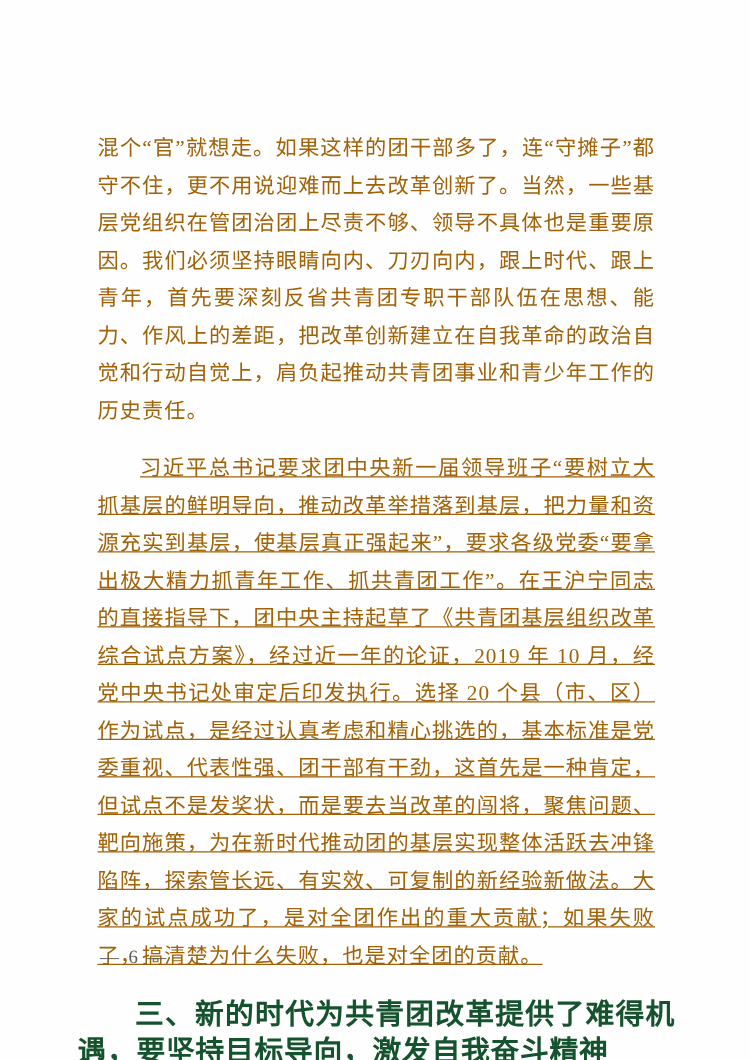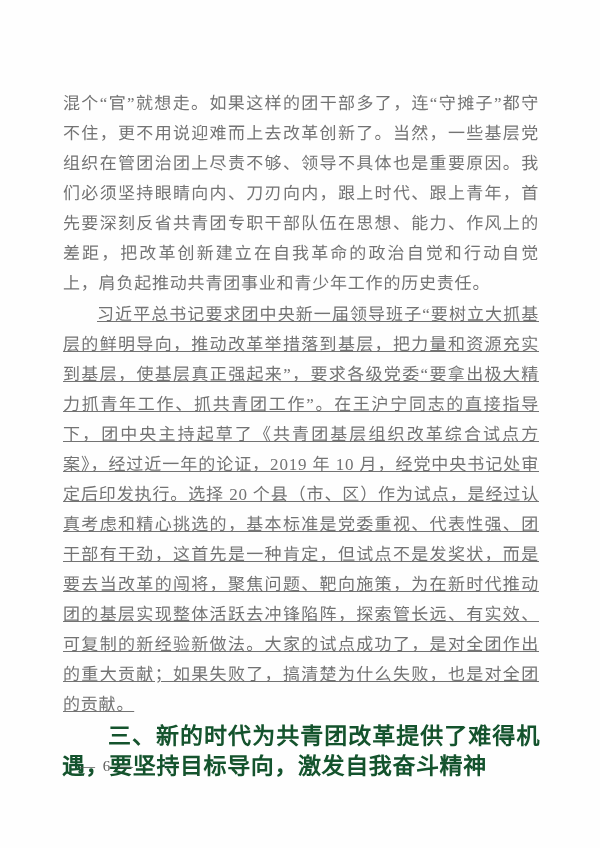--- a/index.html
+++ b/index.html
@@ -15,24 +15,24 @@
     overflow: hidden;
     font-family: "Liberation Serif", "DejaVu Serif", serif;
   }
   .text-block {
     position: absolute;
     left: 62px;
     top: 88px;
     width: 478px;
   }
   .para {
-    margin: 1px;
+    margin: 16px;
     font-size: 17px;
     line-height: 30px;
-    color: #737373;
+    color: #a16207;
     text-align: justify;
     letter-spacing: 0.8px;
     word-break: break-all;
   }
   .para.indent {
     text-indent: 2em;
     text-decoration: underline;
   }
   .heading {
     margin: 0;

